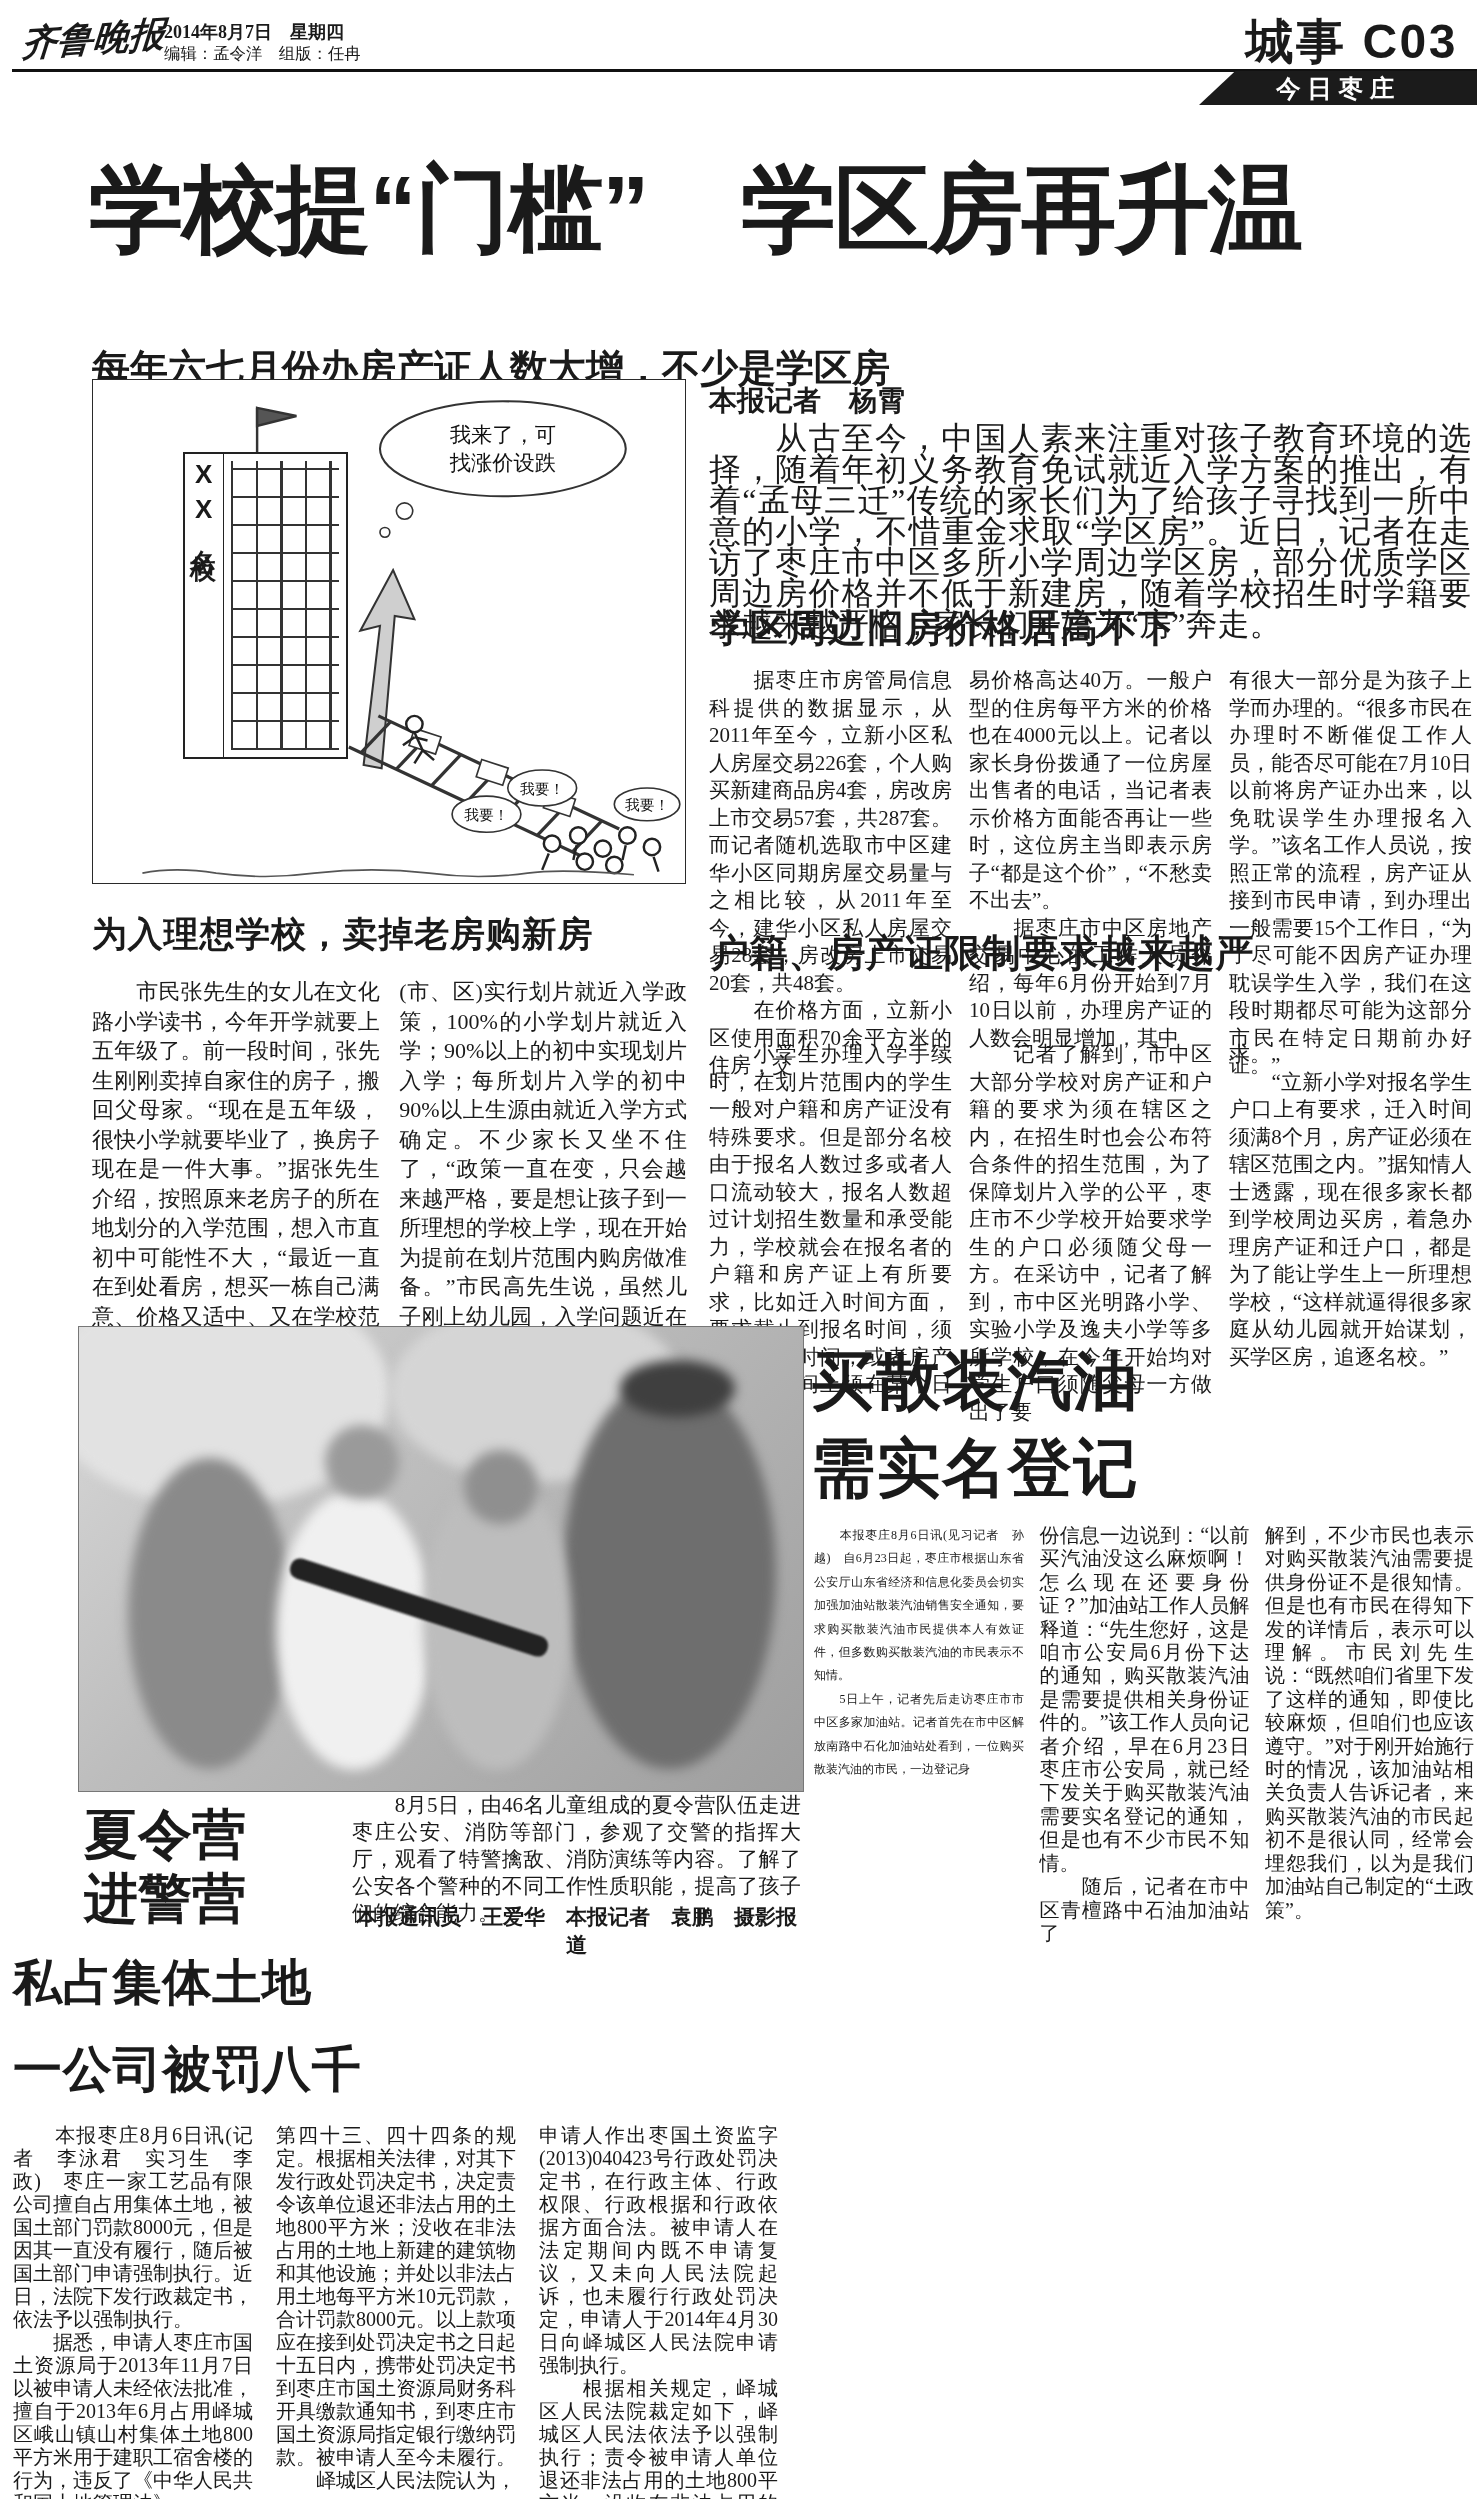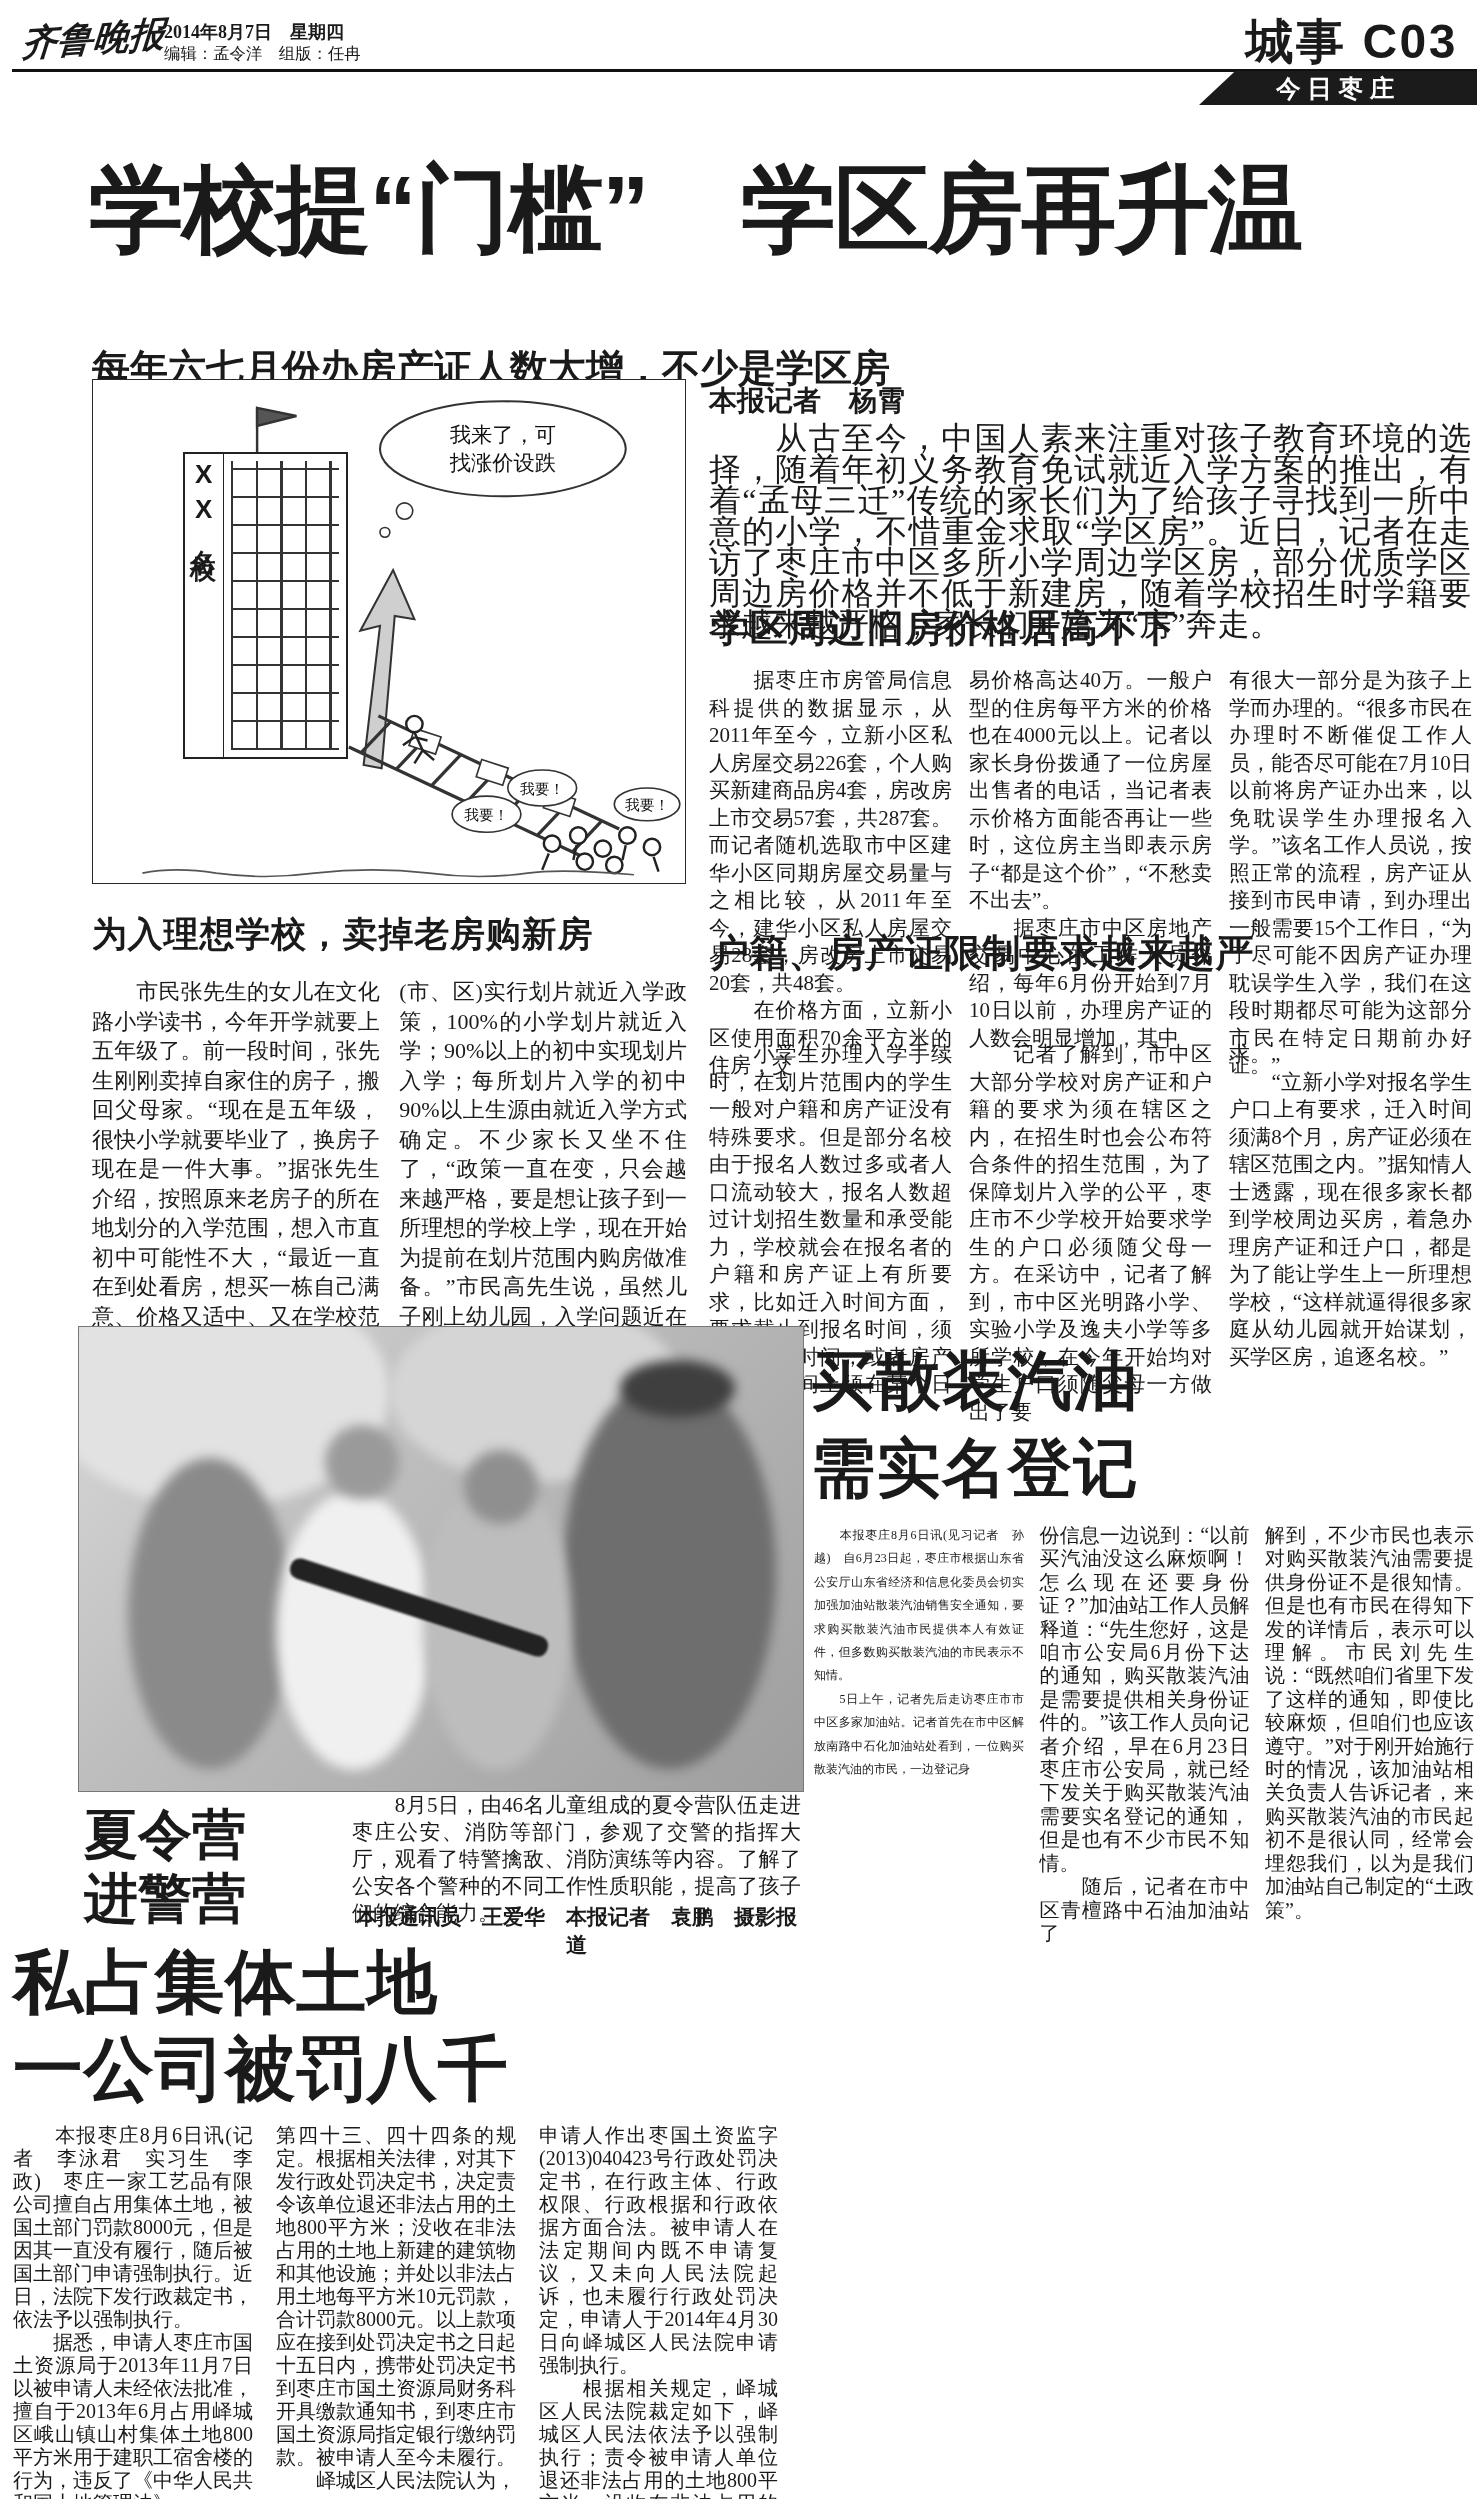--- a/index.html
+++ b/index.html
@@ -179,21 +179,21 @@
     <div class="newscol" style="width:209px;font-size:20px;line-height:23.4px;">解到，不少市民也表示对购买散装汽油需要提供身份证不是很知情。但是也有市民在得知下发的详情后，表示可以理解。市民刘先生说：“既然咱们省里下发了这样的通知，即使比较麻烦，但咱们也应该遵守。”对于刚开始施行时的情况，该加油站相关负责人告诉记者，来购买散装汽油的市民起初不是很认同，经常会埋怨我们，以为是我们加油站自己制定的“土政策”。</div>
   </div>
 
   <div class="abs sans caption-title" style="left:84px;top:1803px;font-size:54px;">
     <div>夏令营</div>
     <div>进警营</div>
   </div>
   <div class="abs newscol" style="left:352px;top:1792px;width:449px;font-size:21px;line-height:27px;">　　8月5日，由46名儿童组成的夏令营队伍走进枣庄公安、消防等部门，参观了交警的指挥大厅，观看了特警擒敌、消防演练等内容。了解了公安各个警种的不同工作性质职能，提高了孩子们的综合能力。</div>
   <div class="abs" style="left:352px;top:1903px;width:449px;font-size:21px;font-weight:bold;text-align:center;">本报通讯员　王爱华　本报记者　袁鹏　摄影报道</div>
 
-  <div class="abs sans h-huge" style="left:13px;top:1939px;font-size:70px;line-height:87px;letter-spacing:0.8px;font-family:Liberation Serif, serif;">
+  <div class="abs sans h-huge" style="left:13px;top:1939px;font-size:49px;line-height:87px;letter-spacing:0.8px;font-family:Liberation Serif, serif;">
     <div>私占集体土地</div>
     <div>一公司被罚八千</div>
   </div>
   <div class="abs colrow" style="left:13px;top:2124px;width:765px;gap:23px;">
     <div class="newscol" style="width:240px;font-size:20px;line-height:23px;">　　本报枣庄8月6日讯(记者　李泳君　实习生　李政)　枣庄一家工艺品有限公司擅自占用集体土地，被国土部门罚款8000元，但是因其一直没有履行，随后被国土部门申请强制执行。近日，法院下发行政裁定书，依法予以强制执行。
 　　据悉，申请人枣庄市国土资源局于2013年11月7日以被申请人未经依法批准，擅自于2013年6月占用峄城区峨山镇山村集体土地800平方米用于建职工宿舍楼的行为，违反了《中华人民共和国土地管理法》</div>
     <div class="newscol" style="width:240px;font-size:20px;line-height:23px;">第四十三、四十四条的规定。根据相关法律，对其下发行政处罚决定书，决定责令该单位退还非法占用的土地800平方米；没收在非法占用的土地上新建的建筑物和其他设施；并处以非法占用土地每平方米10元罚款，合计罚款8000元。以上款项应在接到处罚决定书之日起十五日内，携带处罚决定书到枣庄市国土资源局财务科开具缴款通知书，到枣庄市国土资源局指定银行缴纳罚款。被申请人至今未履行。
 　　峄城区人民法院认为，</div>
     <div class="newscol" style="width:239px;font-size:20px;line-height:23px;">申请人作出枣国土资监字(2013)040423号行政处罚决定书，在行政主体、行政权限、行政根据和行政依据方面合法。被申请人在法定期间内既不申请复议，又未向人民法院起诉，也未履行行政处罚决定，申请人于2014年4月30日向峄城区人民法院申请强制执行。
 　　根据相关规定，峄城区人民法院裁定如下，峄城区人民法依法予以强制执行；责令被申请人单位退还非法占用的土地800平方米；没收在非法占用的土地上新建的建筑物和其他设施。</div>

